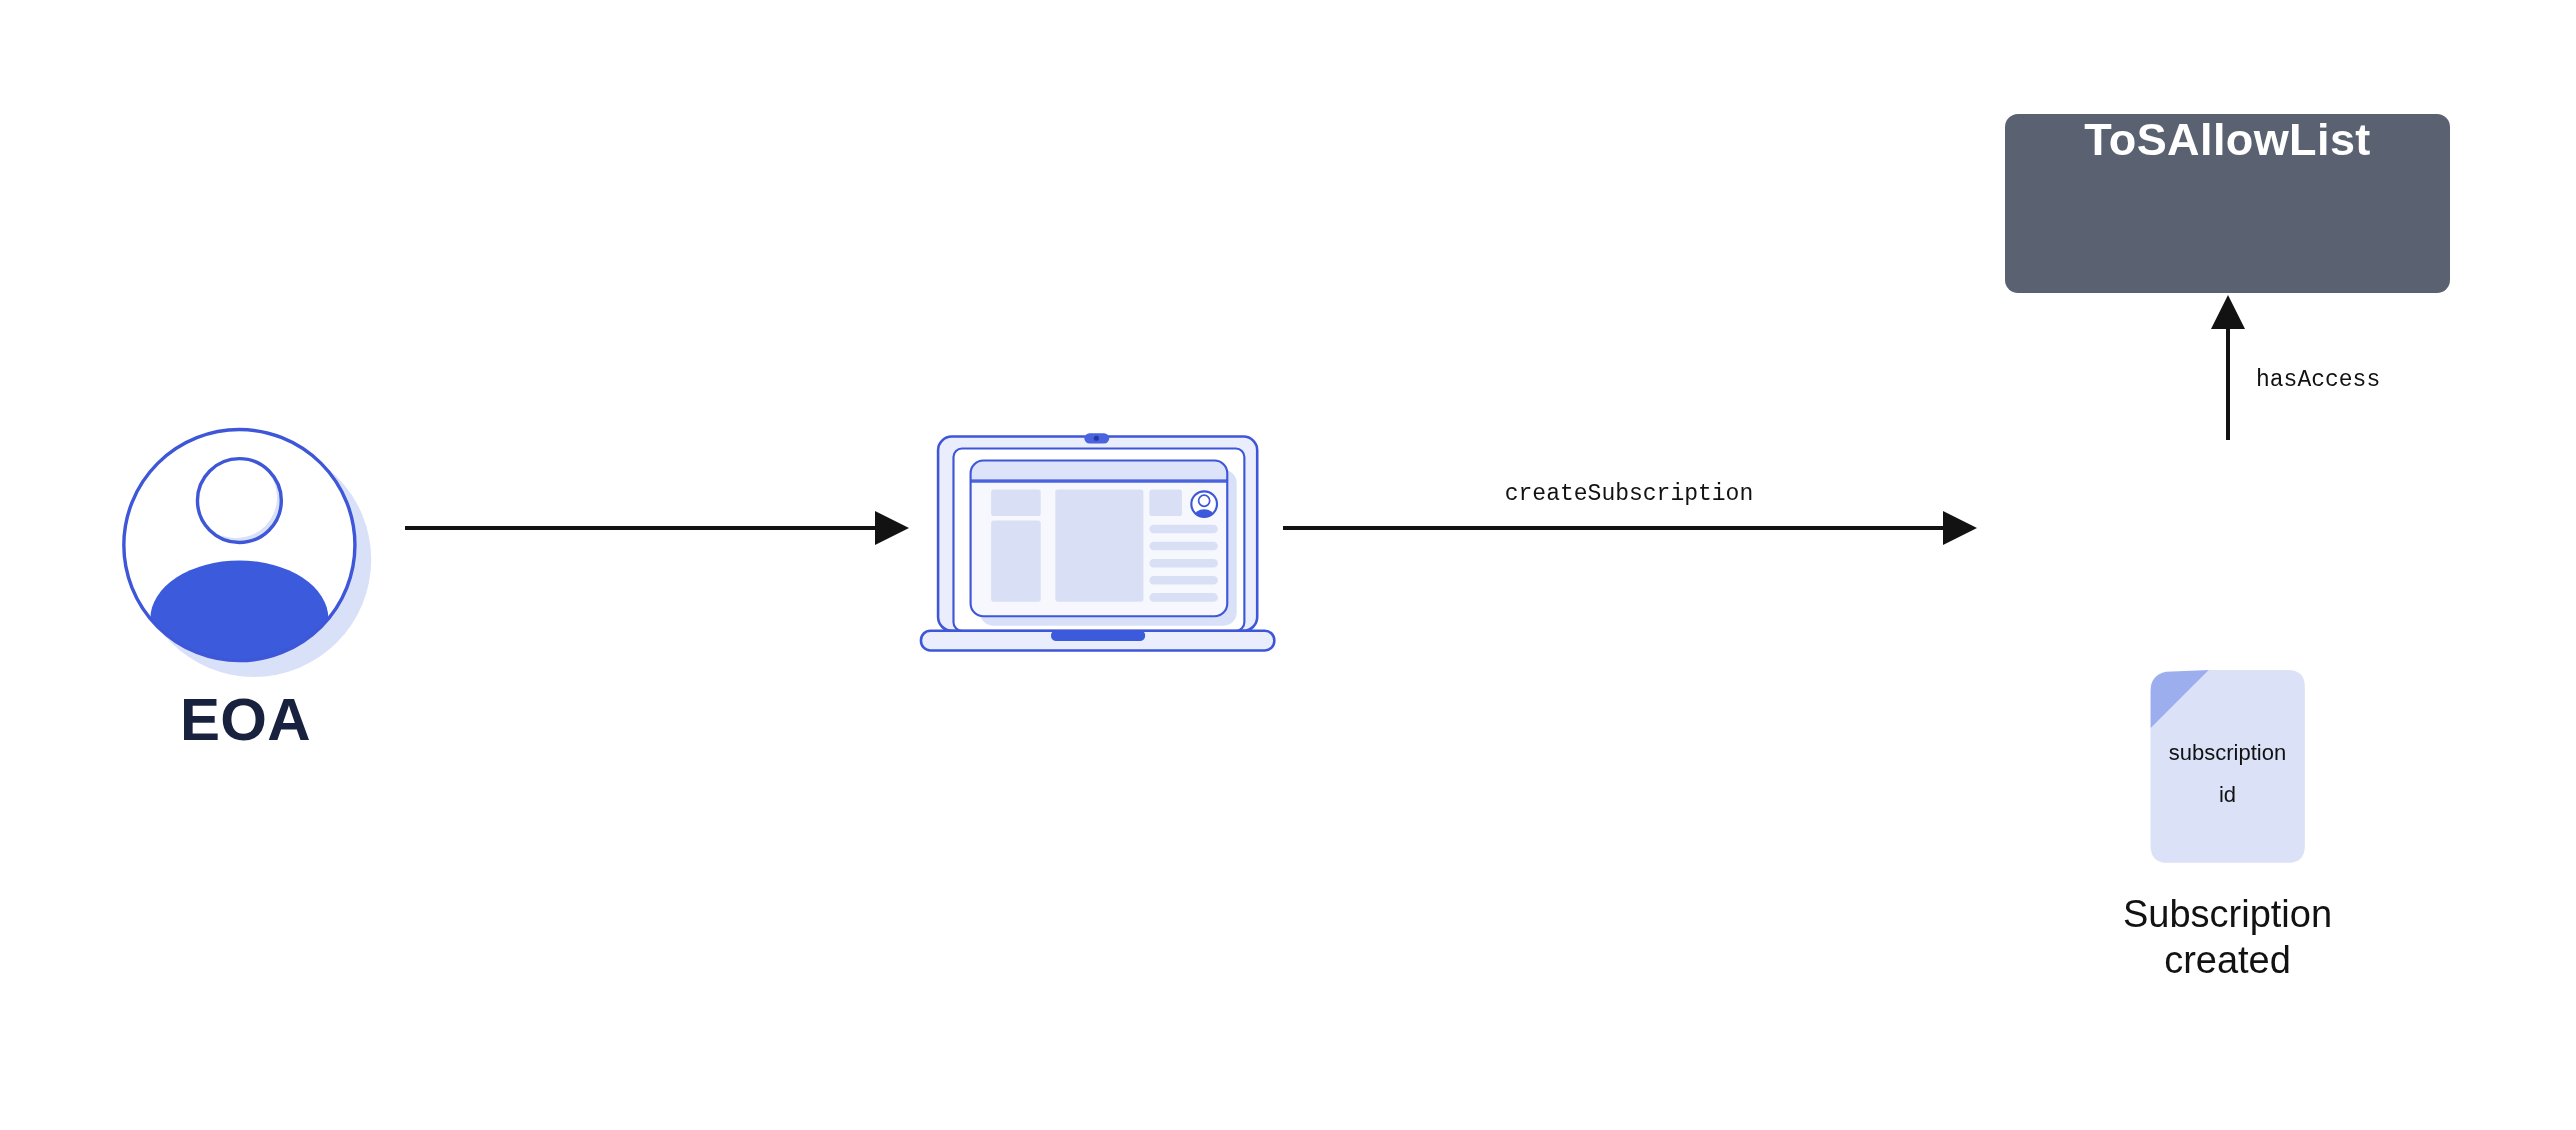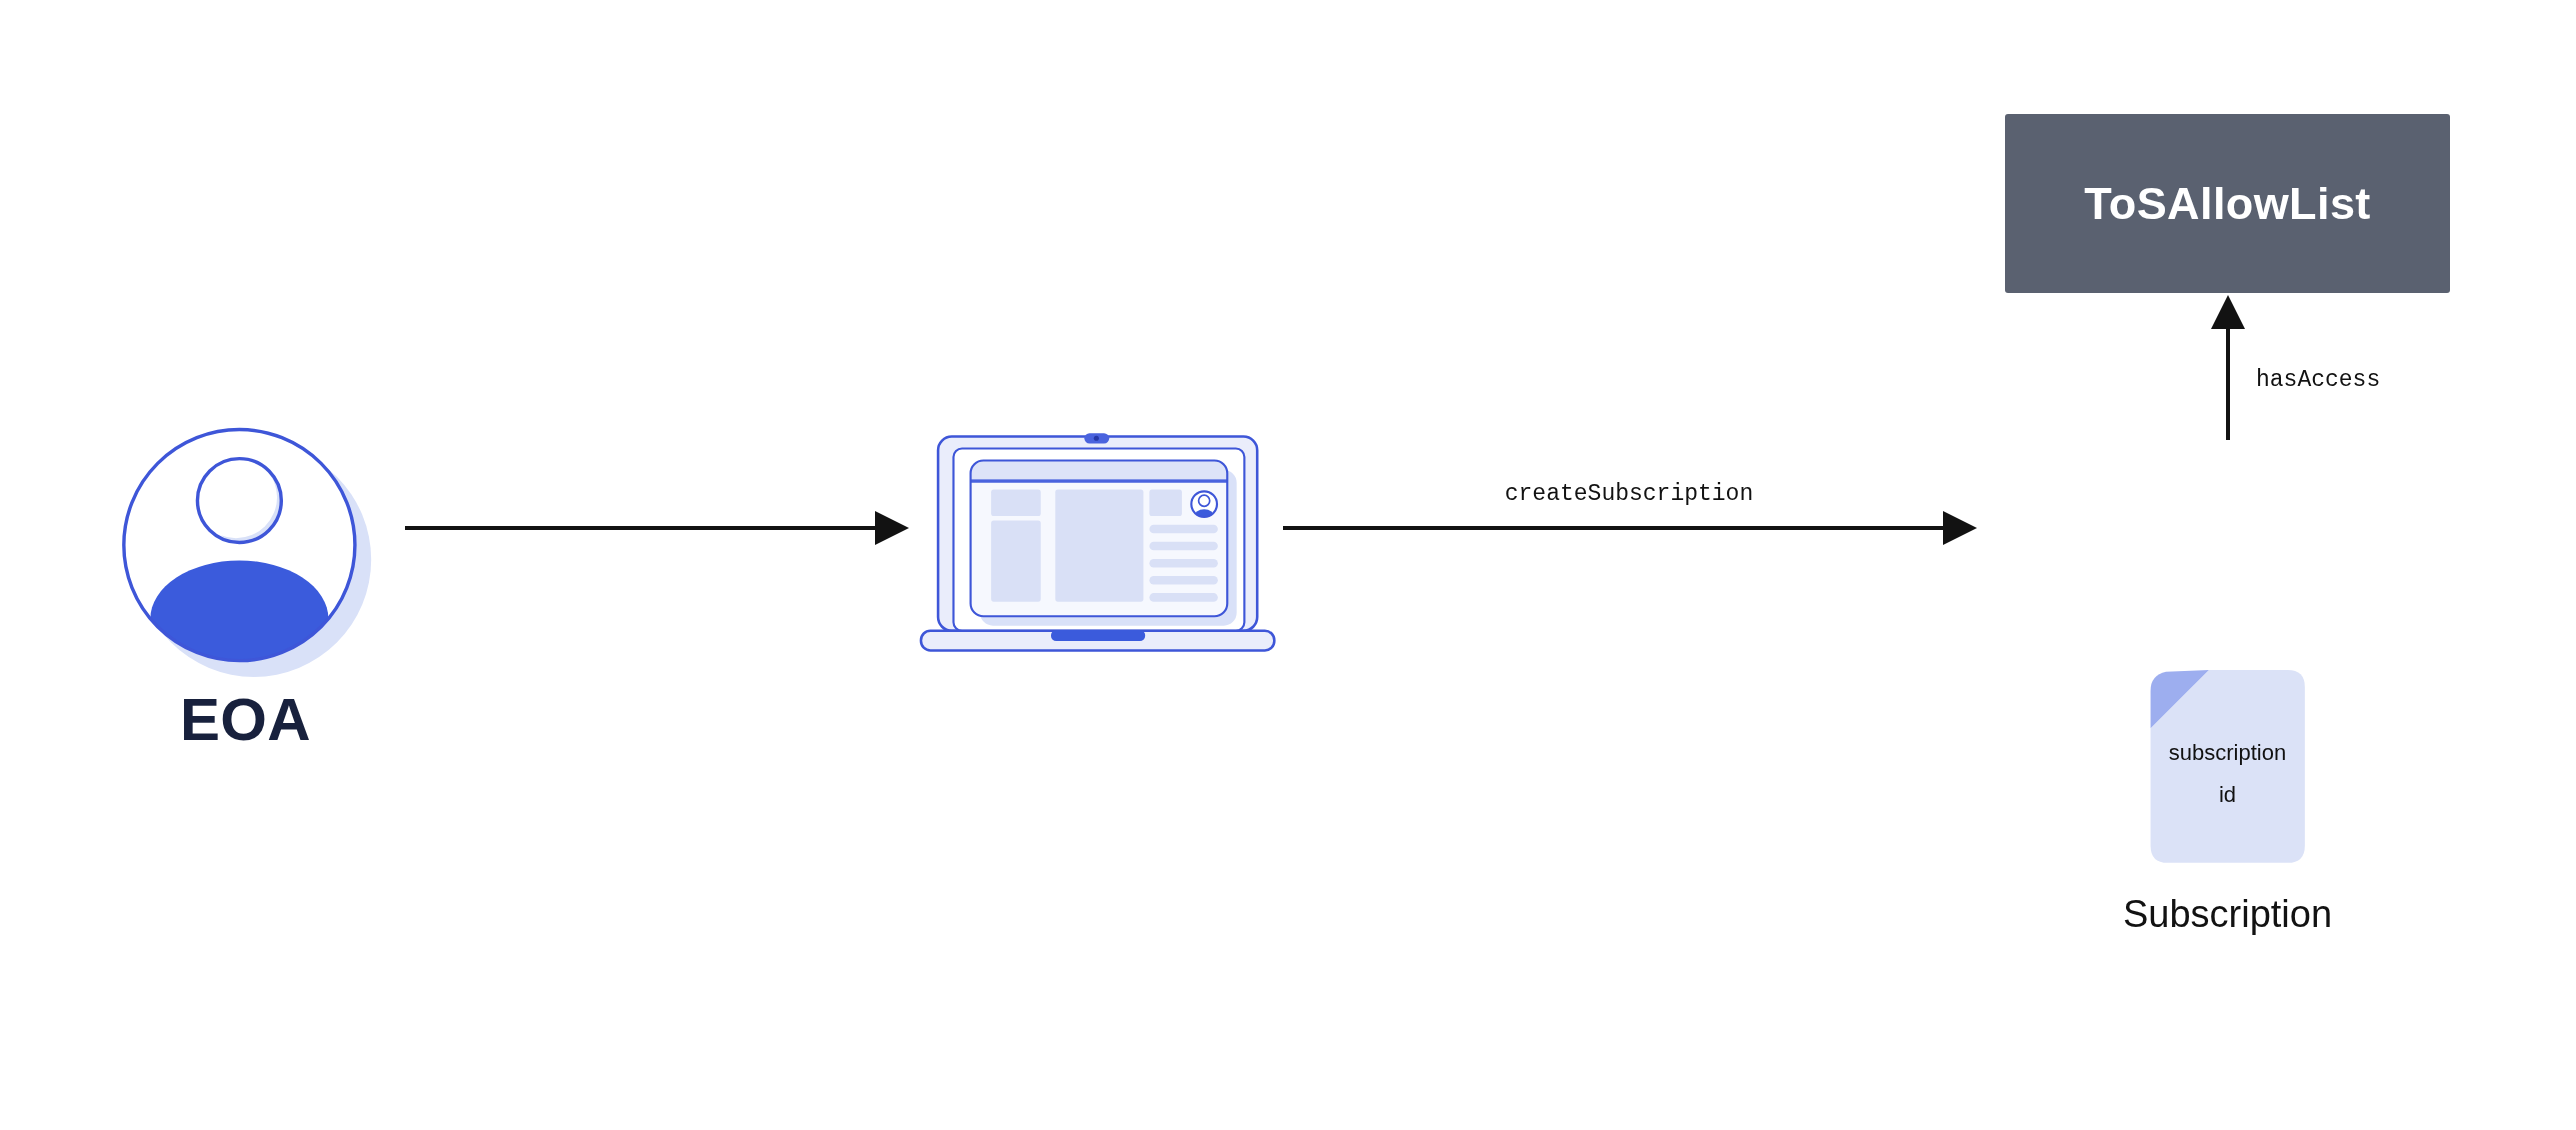--- a/index.html
+++ b/index.html
@@ -25,22 +25,22 @@
   }
   .abs{position:absolute}
 
   
   .entity-label{
     position:absolute;font-weight:bold;font-size:60px;line-height:48px;
     color:var(--navy_text);text-align:center;letter-spacing:0.4px;
   }
   
   .contract-box{
-    position:absolute;width:445px;height:179px;border-radius:3px;
-    background:var(--slate_box);display:flex;align-items:center;justify-content:center;
+    position:absolute;width:445px;height:179px;border-radius:13px;
+    background:var(--slate_box);display:flex;align-items:flex-start;justify-content:center;
   }
   .contract-box .box-label{
     color:var(--box_text);font-weight:bold;font-size:45px;letter-spacing:0.4px;
   }
 
   
   .arrow-line-h{position:absolute;height:4.3px;background:var(--ink);}
   .arrow-line-v{position:absolute;width:4.3px;background:var(--ink);}
   .arrow-head-right{
     position:absolute;width:0;height:0;
@@ -178,15 +178,16 @@
              L 2690 987 Q 2690 1007 2670 1007
              L 2530 1007 Q 2510 1007 2510 987
              L 2510 850 Z" style="fill:var(--lavender_doc)"></path>
 
     <path d="M 2578 782 L 2510 850 L 2510 806 Q 2510 788 2528 784 Z" style="fill:var(--periwinkle_fold)"></path>
   </svg>
   <div class="doc-text" style="left:2099px;top:738px;width:257px">subscription</div>
   <div class="doc-text" style="left:2099px;top:780px;width:257px">id</div>
 
   <div class="doc-caption" style="left:2056px;top:891px;width:343px">Subscription</div>
+  <div class="doc-caption" style="left:2056px;top:937px;width:343px">created</div>
 
 </div>
 
 
 </body></html>

